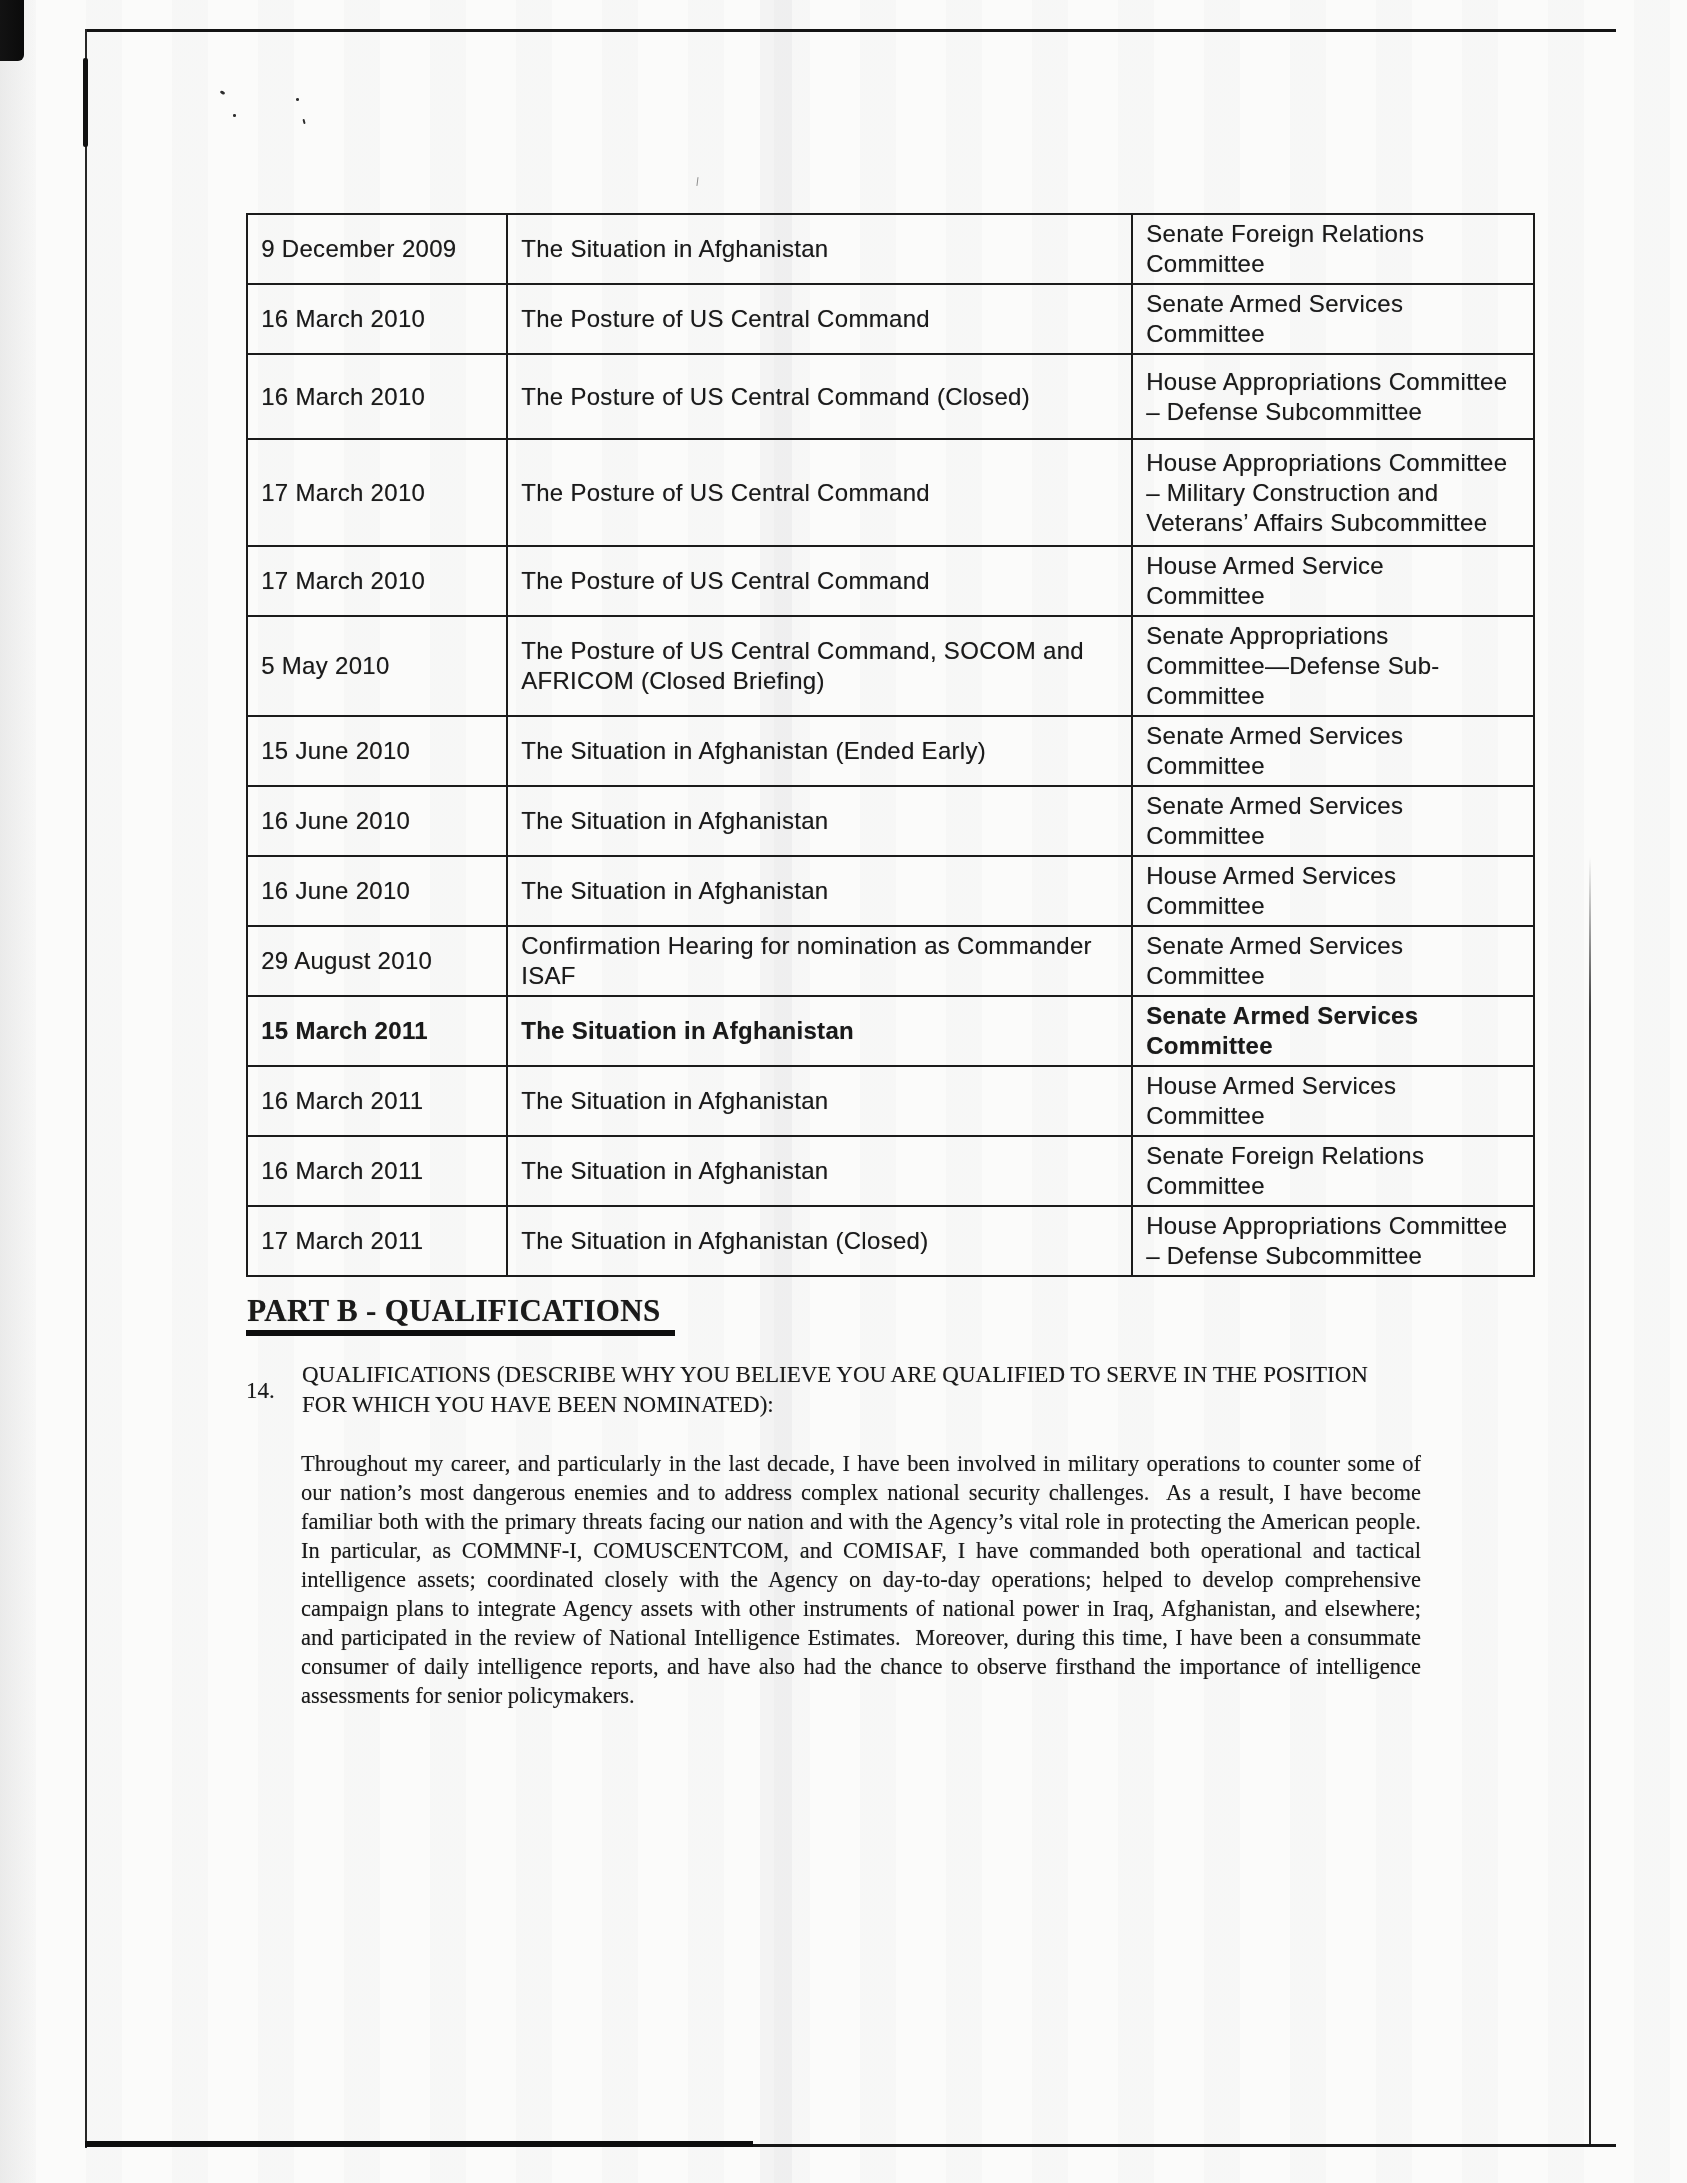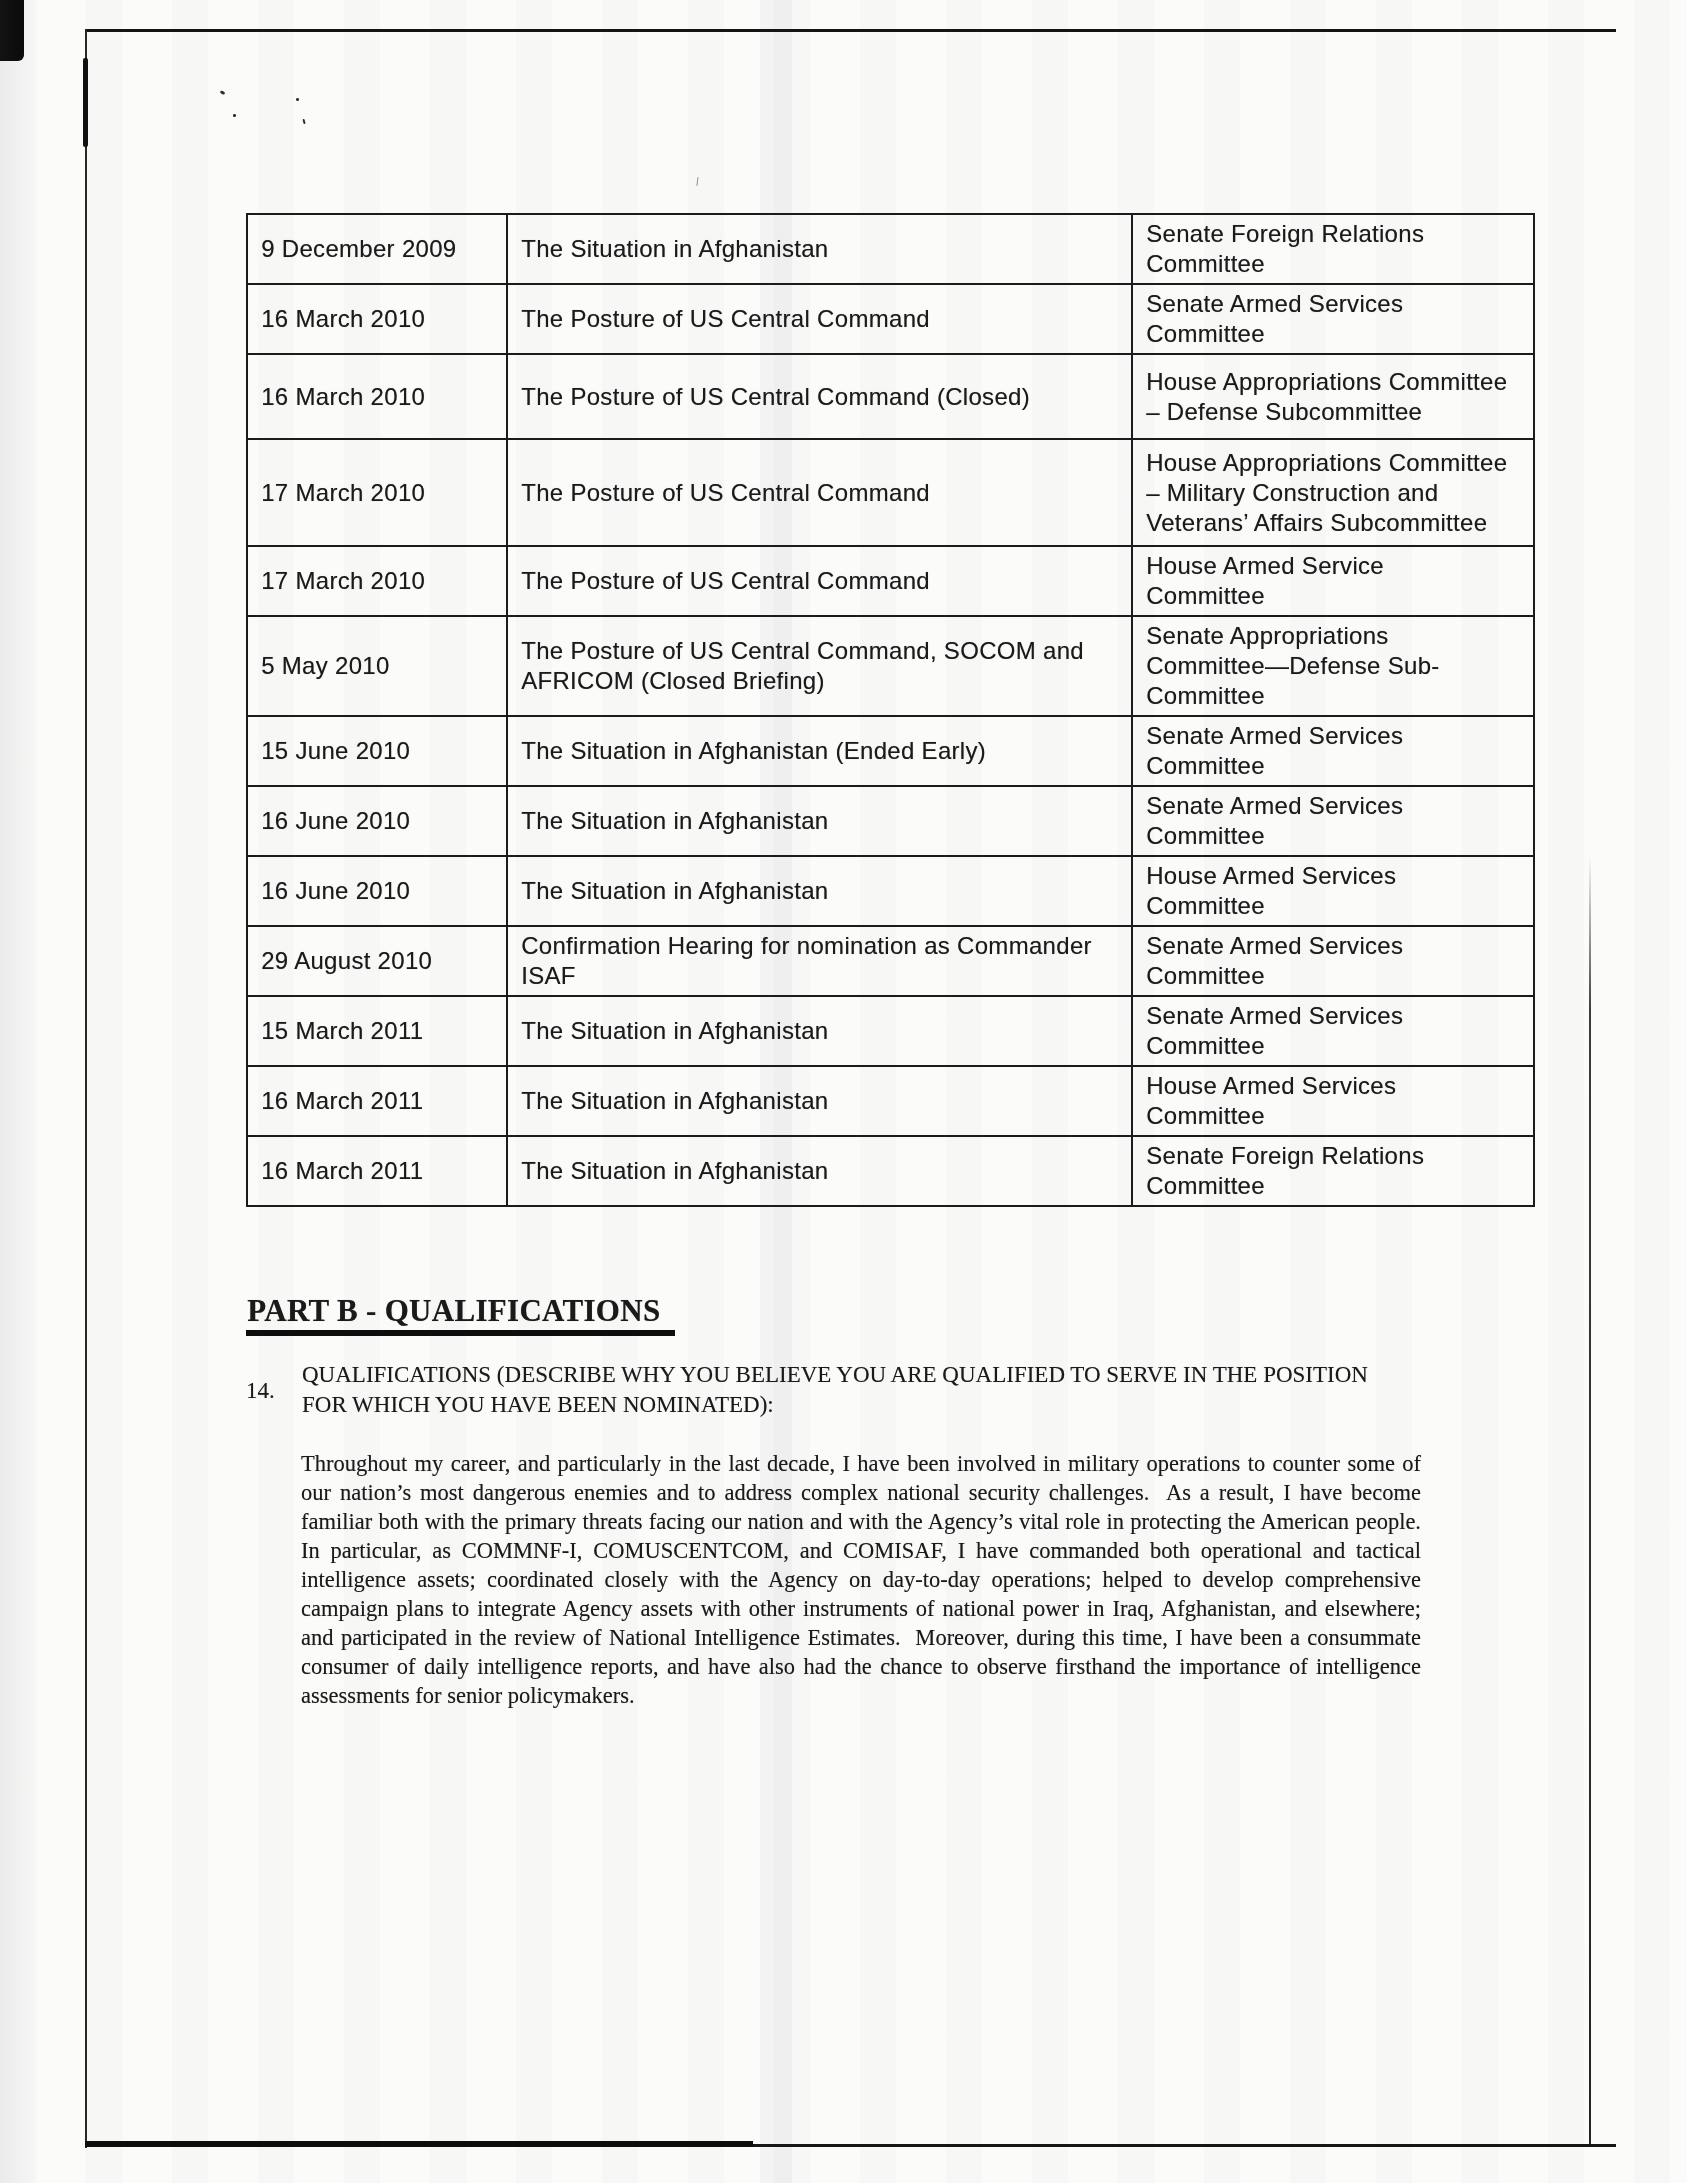--- a/index.html
+++ b/index.html
@@ -187,37 +187,43 @@
           <td class="col-committee">House Armed Services
 Committee</td>
         </tr>
         <tr style="height: 61px;">
           <td class="col-date">29 August 2010</td>
           <td class="col-topic">Confirmation Hearing for nomination as Commander
 ISAF</td>
           <td class="col-committee">Senate Armed Services
 Committee</td>
         </tr>
-        <tr style="height: 61px;">
+        <tr style="height: 61px; font-weight: bold;">
           <td class="col-date">15 March 2011</td>
           <td class="col-topic">The Situation in Afghanistan</td>
           <td class="col-committee">Senate Armed Services
 Committee</td>
         </tr>
         <tr style="height: 61px;">
           <td class="col-date">16 March 2011</td>
           <td class="col-topic">The Situation in Afghanistan</td>
           <td class="col-committee">House Armed Services
 Committee</td>
         </tr>
         <tr style="height: 65px;">
           <td class="col-date">16 March 2011</td>
           <td class="col-topic">The Situation in Afghanistan</td>
           <td class="col-committee">Senate Foreign Relations
 Committee</td>
+        </tr>
+        <tr style="height: 66px;">
+          <td class="col-date">17 March 2011</td>
+          <td class="col-topic">The Situation in Afghanistan (Closed)</td>
+          <td class="col-committee">House Appropriations Committee
+– Defense Subcommittee</td>
         </tr>
       </tbody>
   </table>
 
   <div class="partb-heading">
     <span class="underlined">PART B - QUALIFICATIONS</span>
   </div>
 
   <div class="item14">
     <div class="num">14.</div>

